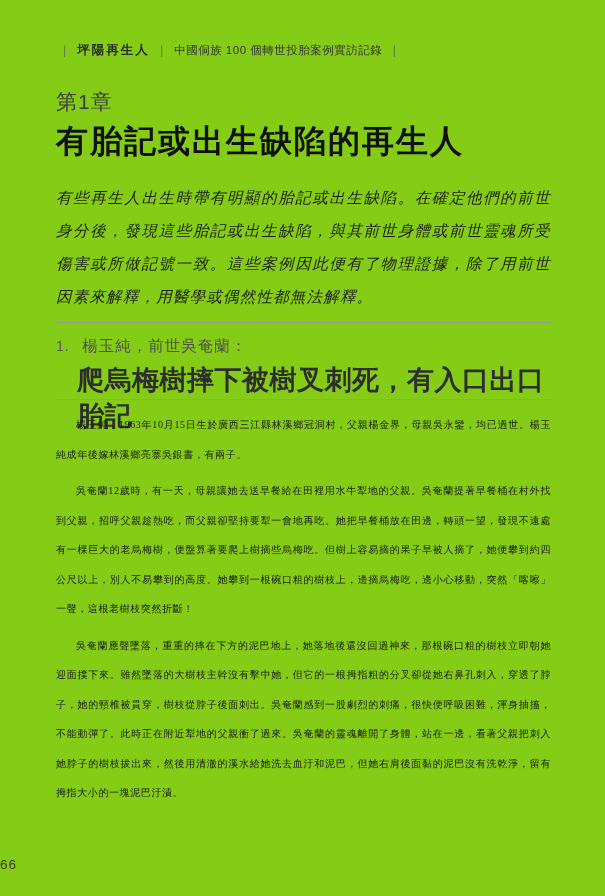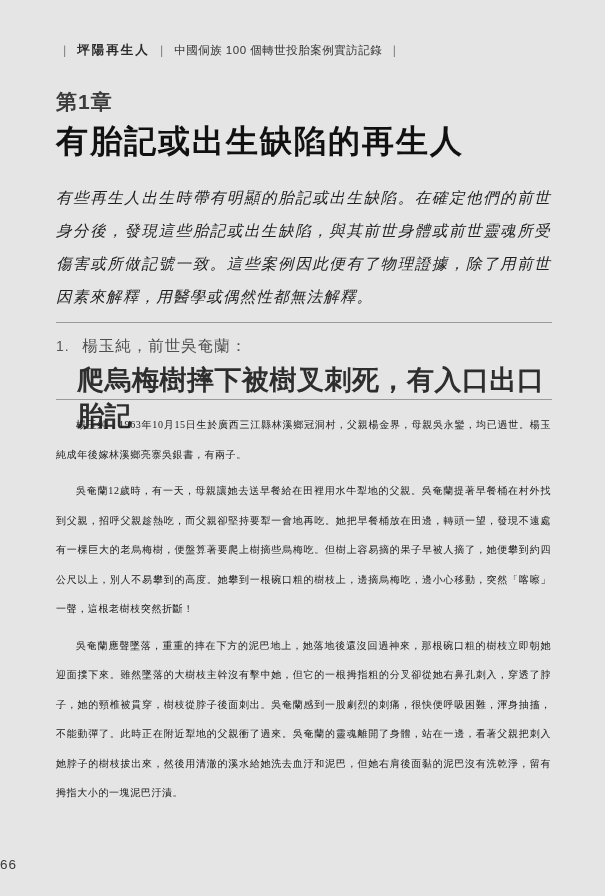--- a/index.html
+++ b/index.html
@@ -4,21 +4,21 @@
 <style>
   html, body {
     margin: 0;
     padding: 0;
     background: #ffffff;
   }
   .page {
     position: relative;
     width: 605px;
     height: 896px;
-    background: #e5e5e5;
+    background: #84cc16;
     font-family: "Liberation Serif", "DejaVu Serif", serif;
     color: #1c1c1c;
     box-sizing: border-box;
     overflow: hidden;
   }
   
   .running-header {
     position: absolute;
     top: 42px;
     left: 56px;
@@ -46,21 +46,21 @@
     color: #333;
     letter-spacing: 0.5px;
   }
   
   .chapter-label {
     position: absolute;
     top: 88px;
     left: 56px;
     font-family: "Liberation Sans", "DejaVu Sans", sans-serif;
     font-size: 21px;
-    font-weight: 700;
+    font-weight: 400;
     color: #3c3c3c;
     letter-spacing: 1px;
   }
   .chapter-title {
     position: absolute;
     top: 120px;
     left: 56px;
     font-family: "Liberation Serif", "DejaVu Serif", serif;
     font-size: 32px;
     font-weight: 700;

